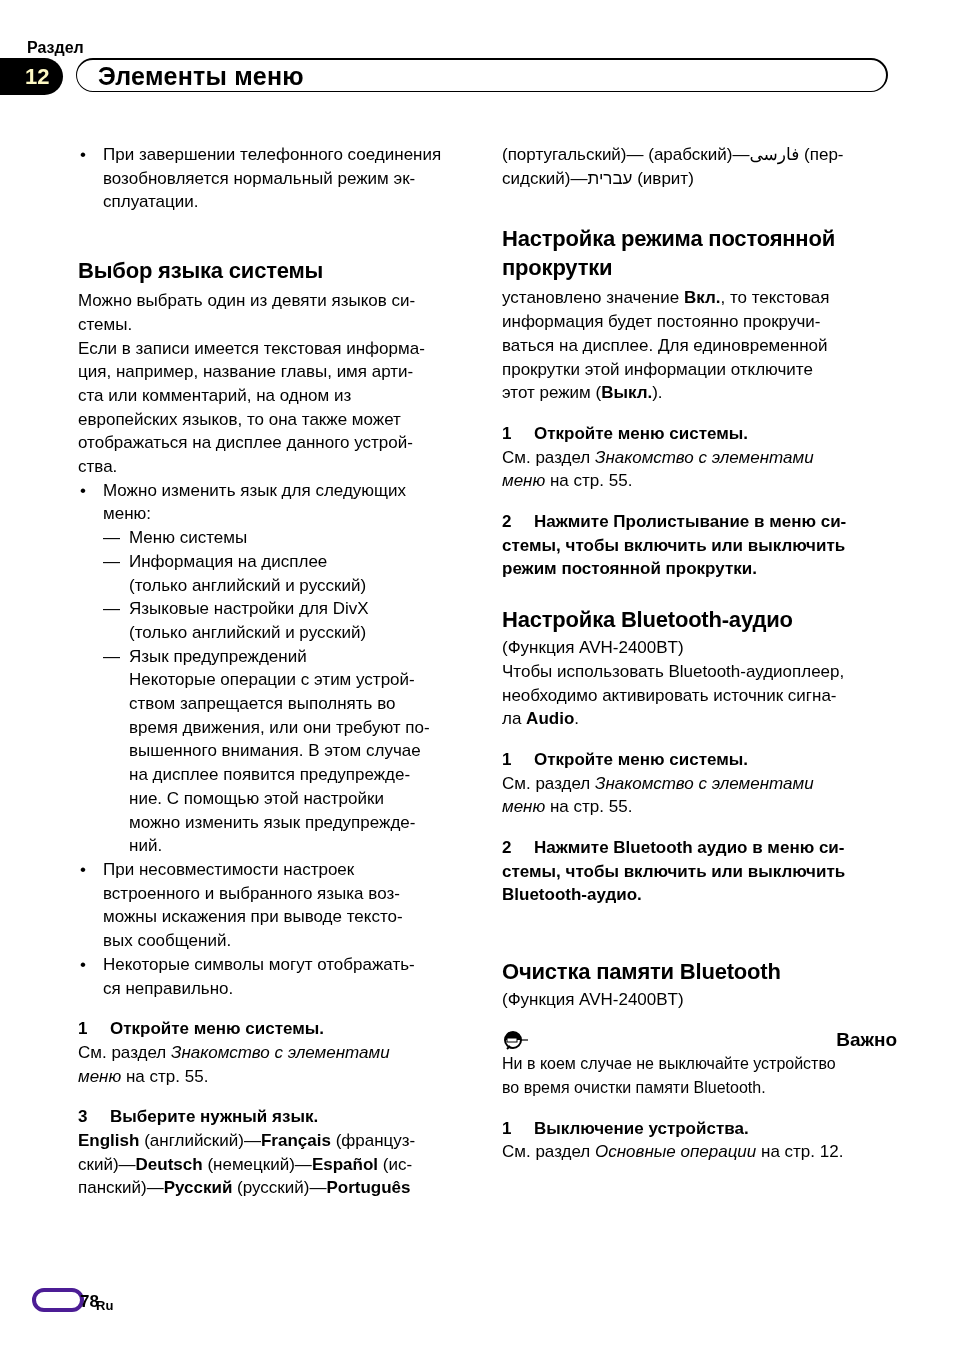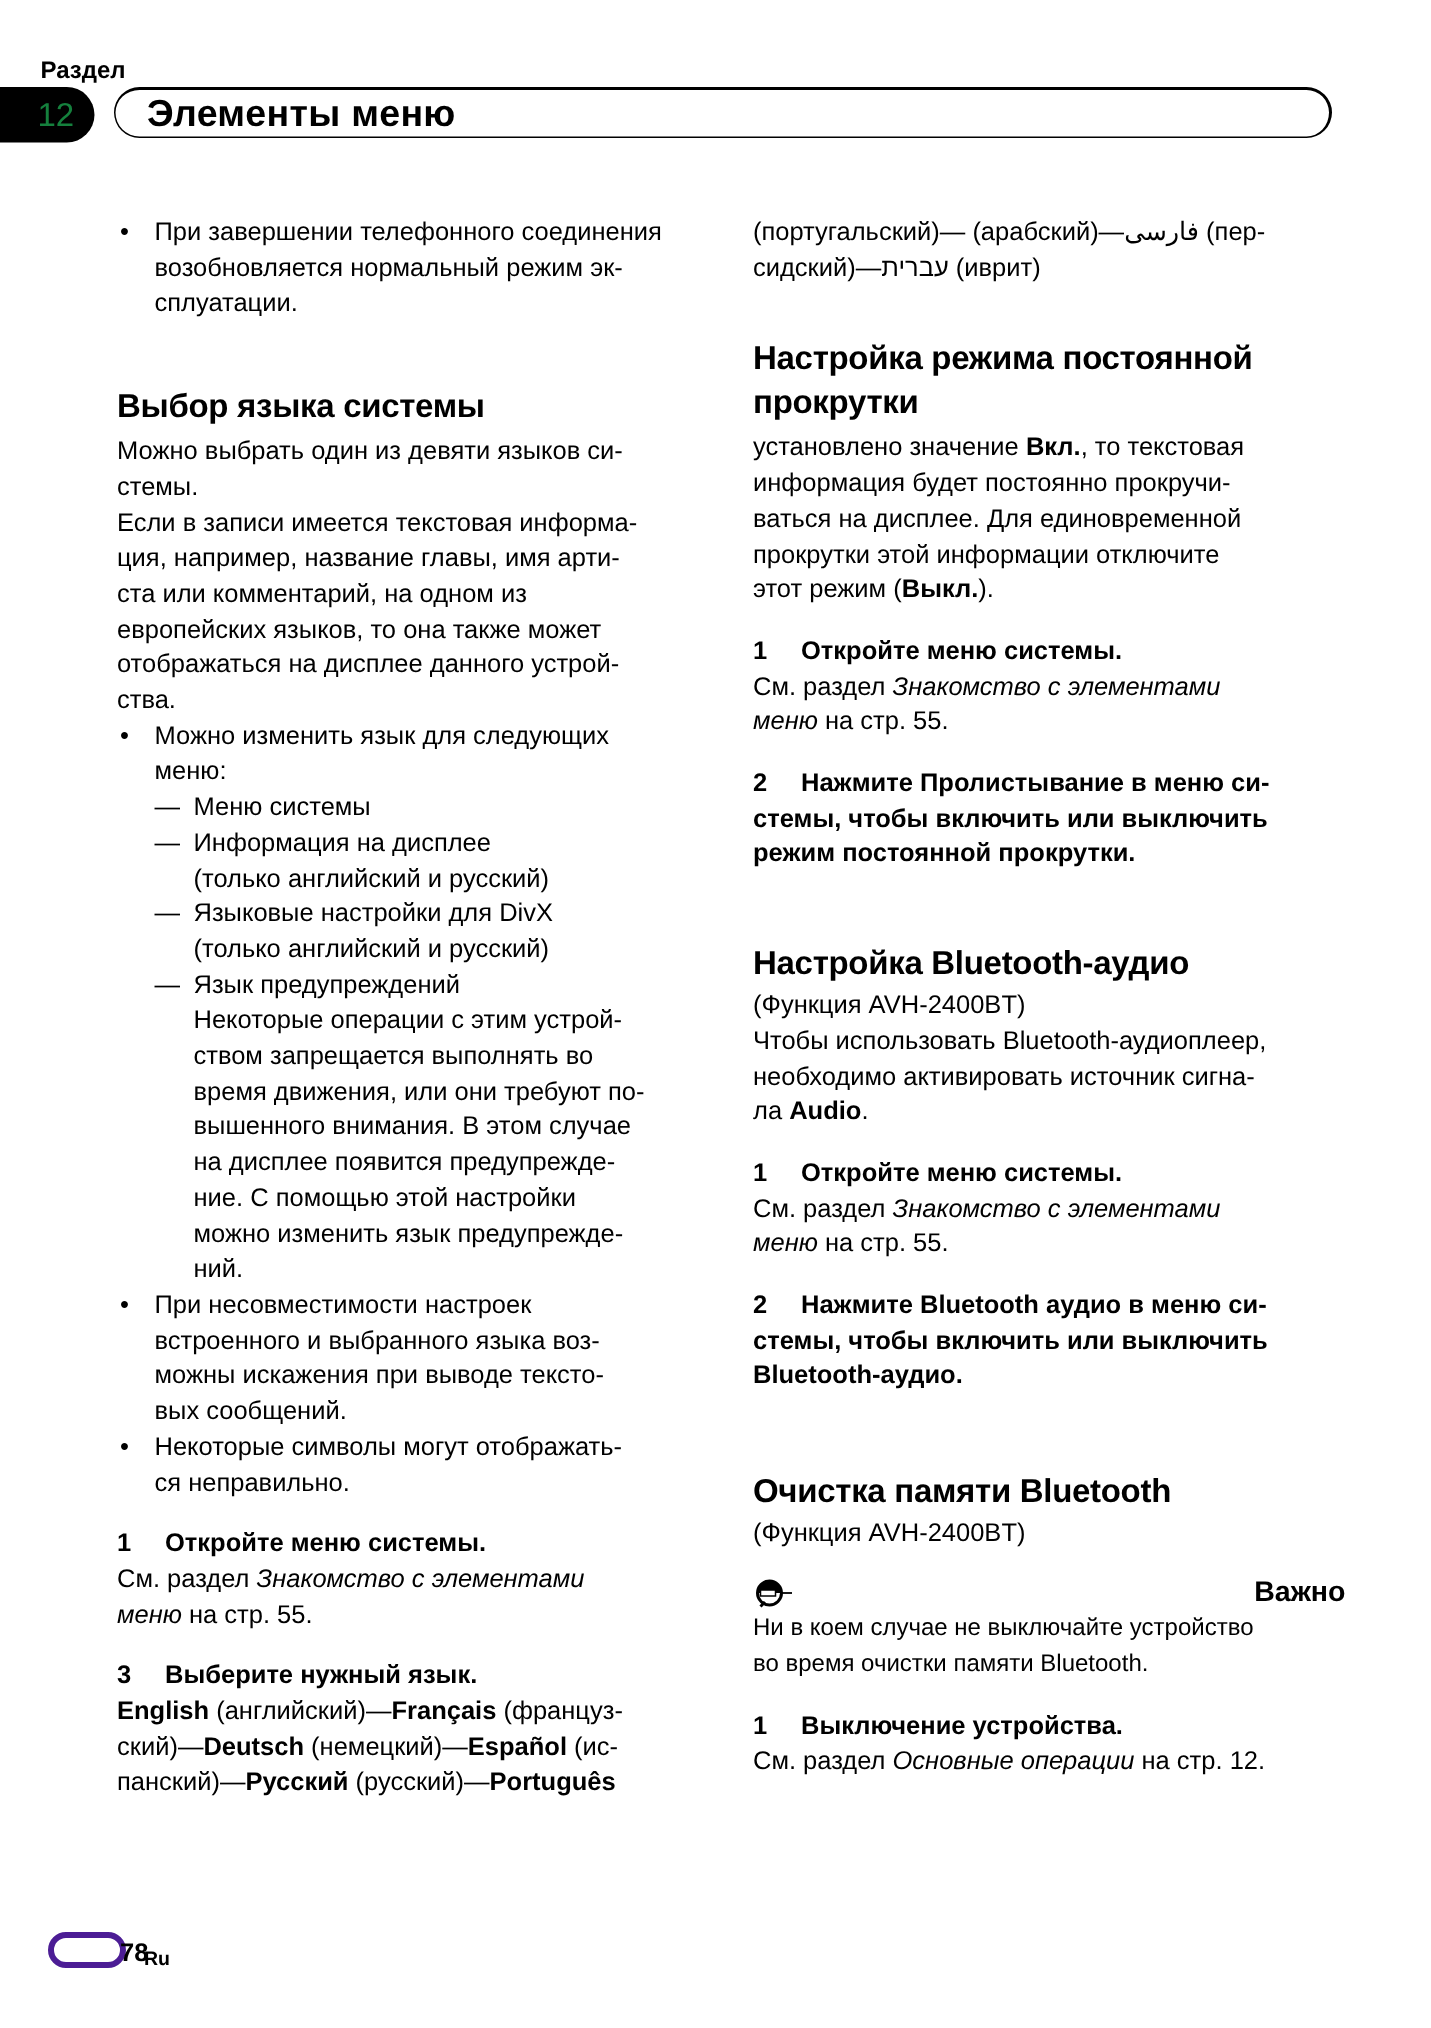--- a/index.html
+++ b/index.html
@@ -6,22 +6,22 @@
   body {
     width: 954px; height: 1352px; position: relative; overflow: hidden;
     font-family: "Liberation Sans", sans-serif; color: #000;
   }
   .section-label {
     position: absolute; left: 27px; top: 39px;
     font-size: 16px; font-weight: bold;
   }
   .chapter-tab {
     position: absolute; left: 0; top: 58px; width: 63px; height: 37px;
-    background: #000; color: #15803d; border-radius: 0 19px 19px 0;
-    font-size: 22px; font-weight: normal; line-height: 37px;
+    background: #000; color: #fef9c3; border-radius: 0 19px 19px 0;
+    font-size: 22px; font-weight: bold; line-height: 37px;
     text-align: left; padding-left: 25px; box-sizing: border-box;
   }
   .chapter-title-box {
     position: absolute; left: 76px; top: 58px; width: 812px; height: 34px;
     border: 2px solid #000; border-bottom-width: 1px; border-left-width: 1px;
     border-radius: 18px; box-sizing: border-box;
   }
   .chapter-title {
     position: absolute; left: 98px; top: 60px;
     font-size: 25px; font-weight: bold; line-height: 32px; letter-spacing: 0.2px;
@@ -183,21 +183,21 @@
     <div><span>См. раздел </span><span class="i">Знакомство с элементами</span></div>
     <div><span class="i">меню</span><span> на стр. 55.</span></div>
   </div>
 
   <div class="step" style="margin-top:17px;">
     <div><span class="step-num">2</span><span>Нажмите Пролистывание в меню си-</span></div>
     <div>стемы, чтобы включить или выключить</div>
     <div>режим постоянной прокрутки.</div>
   </div>
 
-  <div class="h2" style="margin-top:46px;">Настройка Bluetooth-аудио</div>
+  <div class="h2" style="margin-top:24px;">Настройка Bluetooth-аудио</div>
   <div style="margin-top:2px;">(Функция AVH-2400BT)</div>
   <div>
     <div>Чтобы использовать Bluetooth-аудиоплеер,</div>
     <div>необходимо активировать источник сигна-</div>
     <div><span>ла </span><span class="b">Audio</span><span>.</span></div>
   </div>
 
   <div style="margin-top:17px;">
     <div class="step"><span class="step-num">1</span><span>Откройте меню системы.</span></div>
     <div><span>См. раздел </span><span class="i">Знакомство с элементами</span></div>

